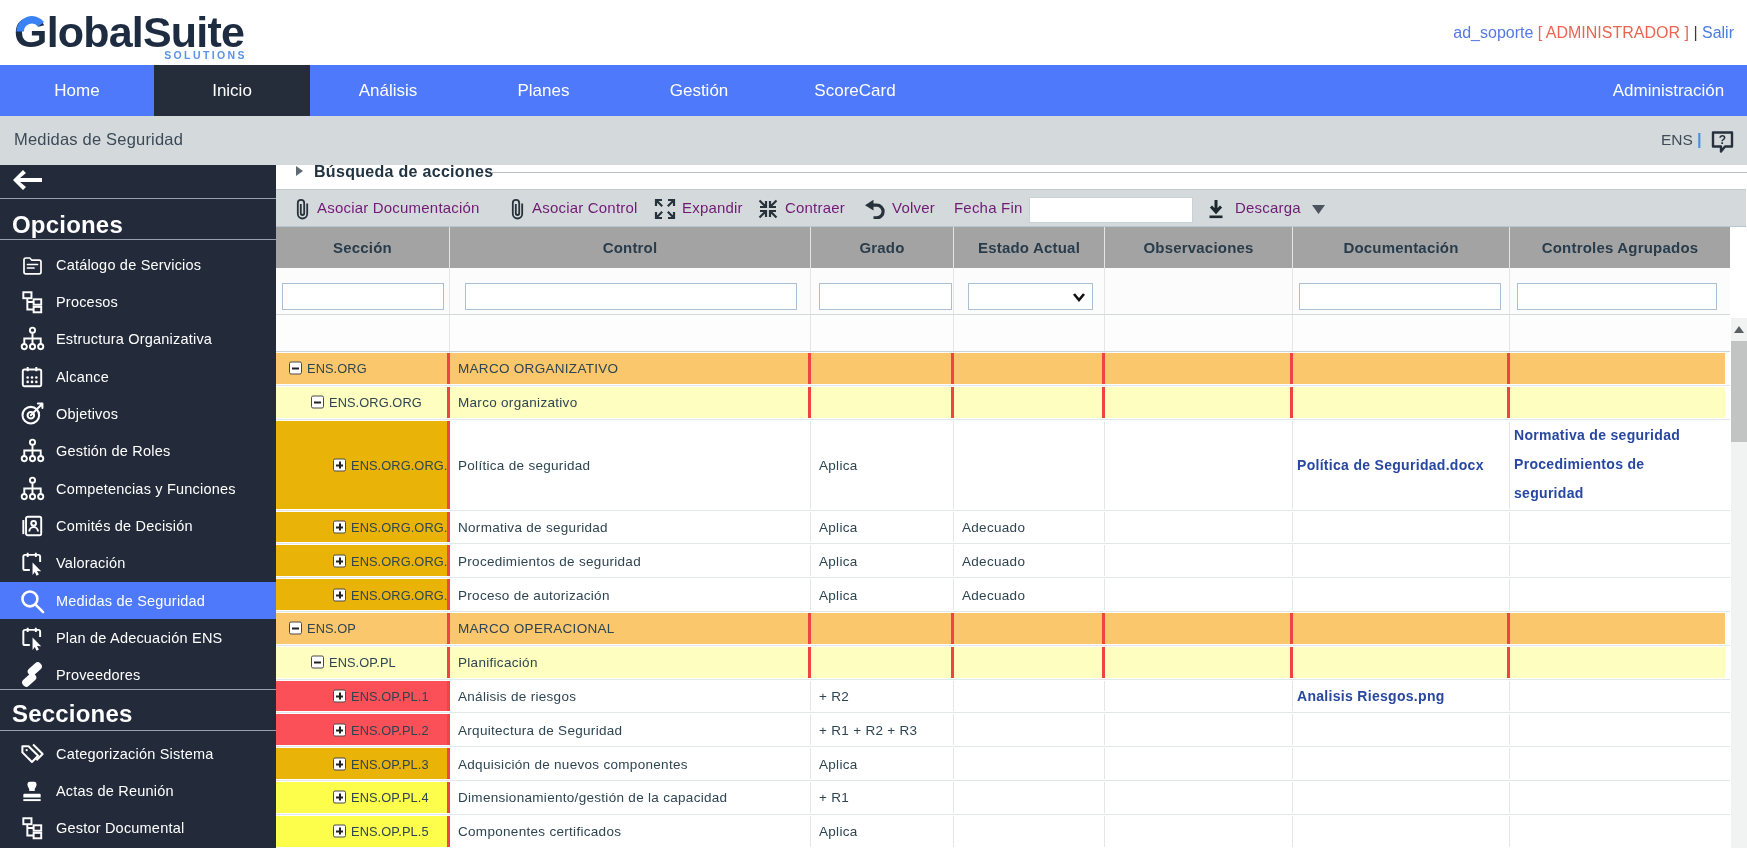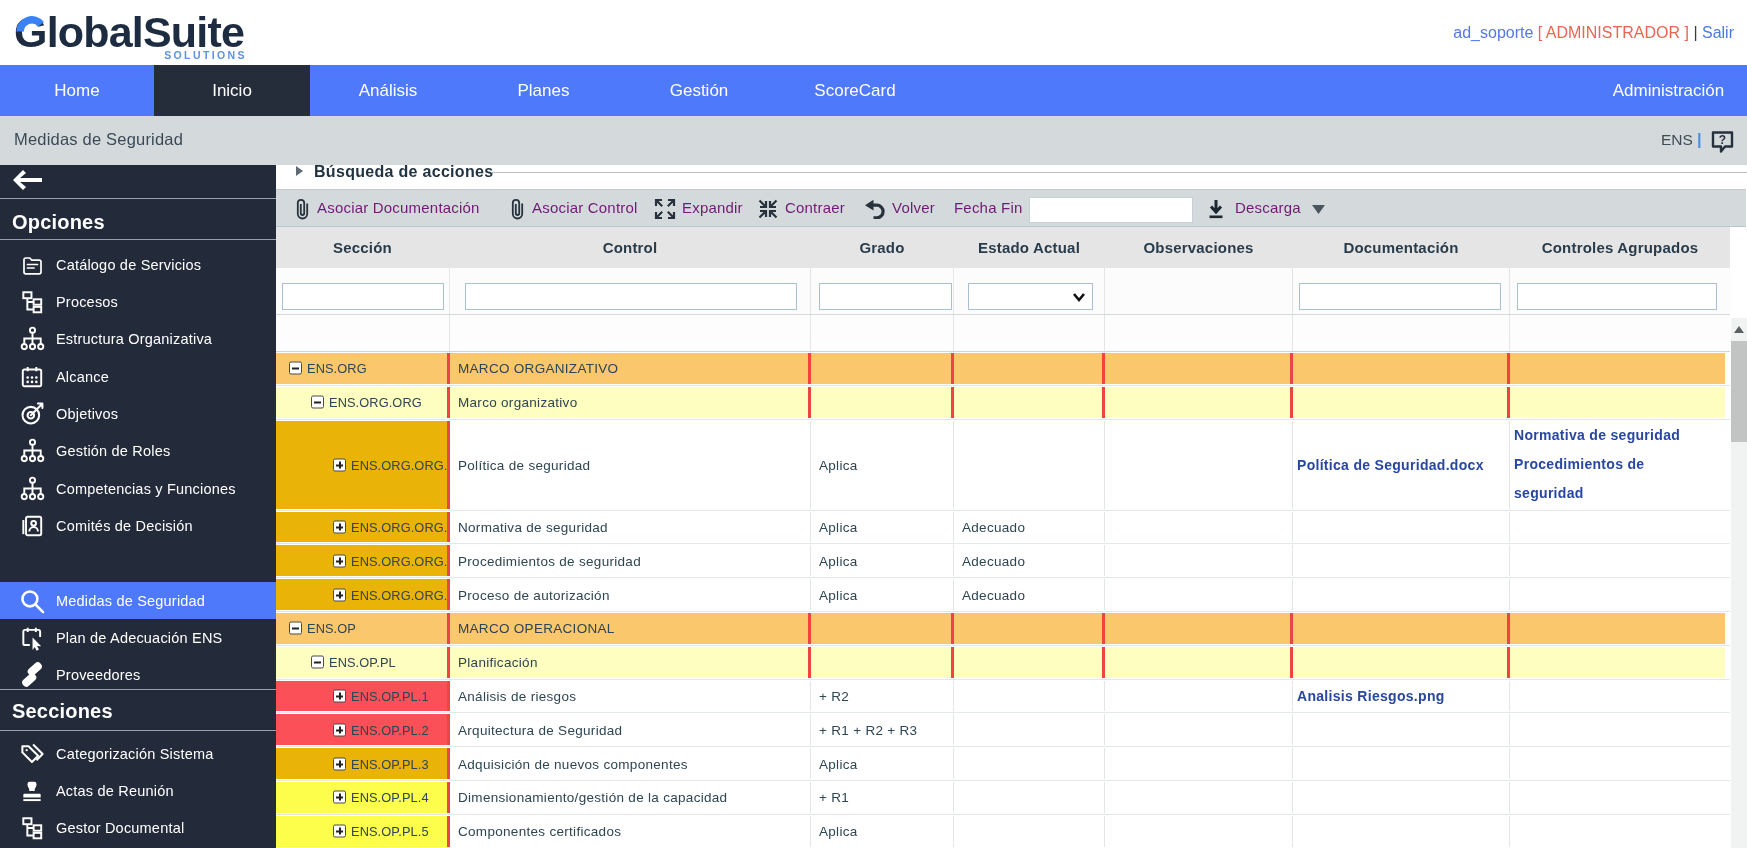--- a/index.html
+++ b/index.html
@@ -22,40 +22,40 @@
 
 
 #crumb { position:absolute; left:0; top:116px; width:1747px; height:49px; background:#d4dadb; }
 #crumb .t { position:absolute; left:14px; top:14px; font-size:16.5px; letter-spacing:.2px; color:#3c4a57; }
 #crumb .ens { position:absolute; left:1661px; top:15px; font-size:15.5px; color:#3f4b56; }
 #crumb .bar { position:absolute; left:1697px; top:14px; font-size:16.5px; color:#4a90e2; font-weight:bold; }
 
 
 #side { position:absolute; left:0; top:165px; width:276px; height:683px; background:#232b3a; color:#fff; }
 #side .hr { position:absolute; left:0; width:276px; height:1px; background:#9aa0ab; }
-#side .title { position:absolute; left:12px; font-size:20px; font-weight:bold; letter-spacing:.2px; }
+#side .title { position:absolute; left:12px; font-size:24px; font-weight:bold; letter-spacing:.2px; }
 #side .item { position:absolute; left:0; width:276px; height:37px; }
 #side .item .ic { position:absolute; left:18px; top:50%; transform:translateY(-50%); width:28px; height:28px; display:flex; align-items:center; justify-content:center; }
 #side .item .tx { position:absolute; left:56px; top:50%; transform:translateY(-50%); font-size:14.5px; font-weight:500; letter-spacing:.2px; }
 #side .item.sel { background:#4e79fa; }
 
 
 #main { position:absolute; left:276px; top:165px; width:1471px; height:683px; background:#fff; }
 #legend { position:absolute; left:15px; top:0; width:1470px; height:24px; }
 #legend .tri { position:absolute; left:5px; top:1px; width:0; height:0; border-left:7px solid #5f6a72; border-top:5px solid transparent; border-bottom:5px solid transparent; }
 #legend .tx { position:absolute; left:23px; top:-2px; font-size:16px; font-weight:bold; color:#223442; letter-spacing:.3px; }
 #legend .ln { position:absolute; left:200px; top:7px; right:8px; height:1px; background:#b9bfc2; }
 
 #toolbar { position:absolute; left:0; top:24px; width:1470px; height:38px; background:#d4dadb; border-top:1px solid #c3cbcd; border-bottom:1px solid #b7c6cf; font-size:15px; letter-spacing:.2px; color:#701a75; }
 #toolbar .tb { position:absolute; top:0; height:36px; line-height:36px; }
 #toolbar svg { vertical-align:middle; }
 #fechainput { position:absolute; left:753px; top:7px; width:164px; height:26px; background:#fff; border:1px solid #c8d2d6; }
 
 
-#thead { position:absolute; left:0; top:62px; width:1454px; height:41px; background:#e5e5e5; }
+#thead { position:absolute; left:0; top:62px; width:1454px; height:41px; background:#a3a3a3; }
 #thead .h { position:absolute; top:0; height:41px; line-height:41px; text-align:center; font-size:15px; font-weight:bold; color:#293c4b; letter-spacing:.2px; border-right:1px solid #e2e6e6; }
 #tfilter { position:absolute; left:0; top:103px; width:1454px; height:47px; background:#fcfcfc; border-bottom:1px solid #d4d9d9; }
 #tfilter .f { position:absolute; top:0; height:46px; border-right:1px solid #e2e6e6; }
 #tfilter input, #tfilter .sel { position:absolute; top:15px; height:27px; background:#fff; border:1px solid #a9c0d4; }
 #tempty { position:absolute; left:0; top:150px; width:1454px; height:37px; background:#fdfdfd; border-bottom:1px solid #ccd4da; }
 #tempty .f { position:absolute; top:0; height:36px; border-right:1px solid #e2e6e6; }
 
 
 #rows { position:absolute; left:0; top:188px; width:1454px; }
 .row { position:relative; width:1454px; height:30.8px; }
@@ -216,20 +216,30 @@
     <div class="item" style="top:342px;">
         <span class="ic">
           <svg width="26" height="26" viewBox="0 0 24 24" fill="none" stroke="#fff" stroke-width="1.8">
             <path d="M4 6.5 V19.5"></path>
             <rect x="6.5" y="3.5" width="14" height="17" rx="1.5"></rect>
             <circle cx="13.5" cy="9.5" r="2.2"></circle>
             <path d="M9.5 17 a4 4 0 0 1 8 0"></path>
           </svg>
         </span>
         <span class="tx">Comités de Decisión</span>
+      </div>
+    <div class="item" style="top:379px;">
+        <span class="ic">
+          <svg width="26" height="26" viewBox="0 0 24 24" fill="none" stroke="#fff" stroke-width="1.8">
+            <path d="M19.5 11 V6 a1.5 1.5 0 0 0-1.5-1.5 H5.5 A1.5 1.5 0 0 0 4 6 V17 a1.5 1.5 0 0 0 1.5 1.5 H10"></path>
+            <path d="M8 2.5v4M15.5 2.5v4"></path>
+            <path d="M12.5 11.5 L20.5 19.5 L16.6 19.3 L18.4 22.7 L16.2 23.8 L14.6 20.4 L12.5 23 Z" fill="#fff" stroke="none"></path>
+          </svg>
+        </span>
+        <span class="tx">Valoración</span>
       </div>
     <div class="item sel" style="top:417px;">
         <span class="ic">
           <svg width="28" height="28" viewBox="0 0 24 24" fill="none" stroke="#fff" stroke-width="2.2">
             <circle cx="10.2" cy="10.2" r="6.4"></circle>
             <path d="M15 15 L21.5 21.5" stroke-linecap="round"></path>
           </svg>
         </span>
         <span class="tx">Medidas de Seguridad</span>
       </div>

